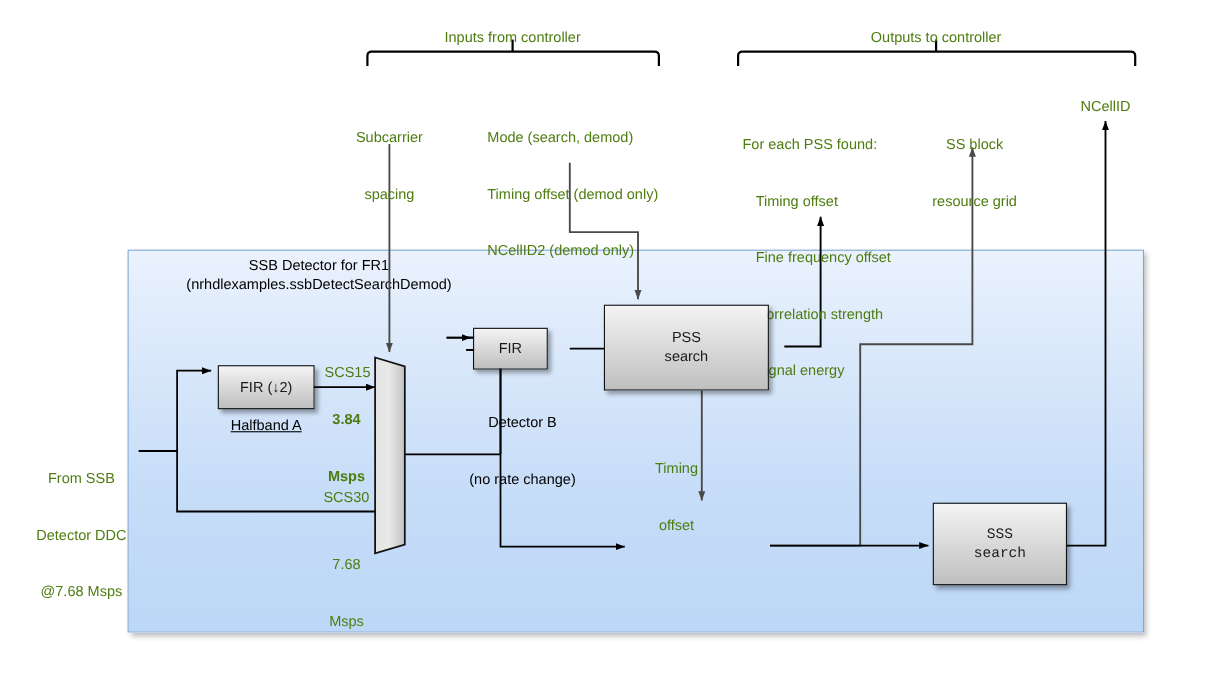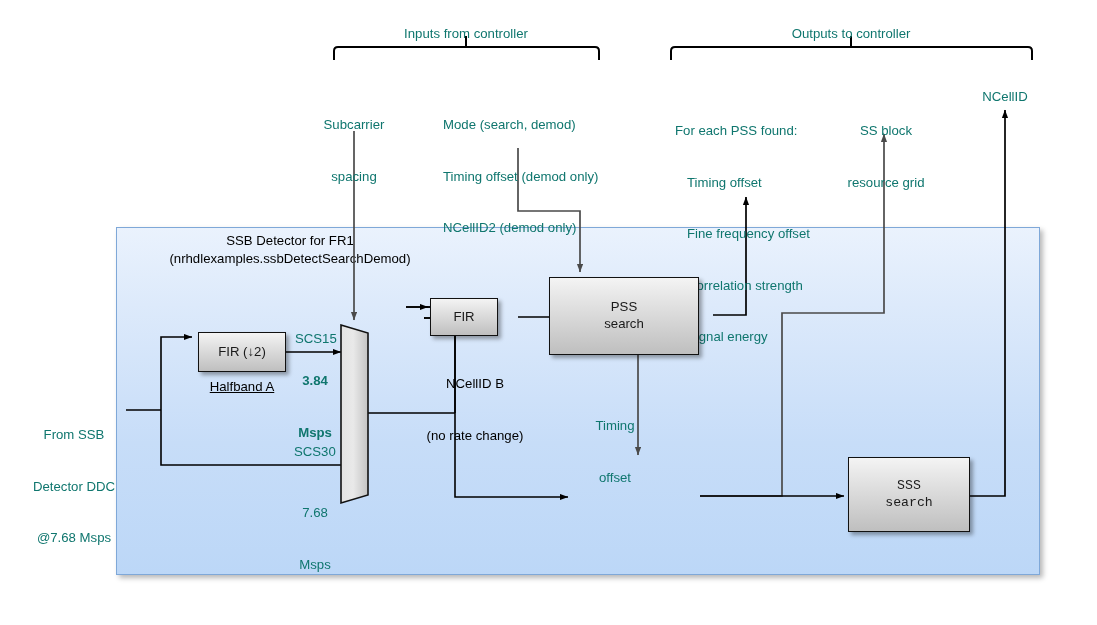--- a/index.html
+++ b/index.html
@@ -8,21 +8,21 @@
     background:#ffffff;
     font-family:"Liberation Sans", sans-serif;
     color:#000000;
   }
   #stage{position:absolute;left:0;top:0;width:1097px;height:625px;}
 
   
   #wires{position:absolute;left:0;top:0;width:1097px;height:625px;}
 
   
-  .t{position:absolute;white-space:pre;line-height:1.30;font-size:13.2px;color:#0f766e;}
+  .t{position:absolute;white-space:pre;line-height:1.30;font-size:13.2px;color:#4d7c0f;}
   .tc{text-align:center;}
   .tl{text-align:left;}
 
   
   #panel{
     position:absolute;left:116px;top:227px;width:924px;height:348px;
     background:linear-gradient(to bottom,#eaf2fd 0%,#ddeafb 22%,#c7ddf8 62%,#bcd7f7 100%);
     border:1px solid #7fa8d8;
     box-shadow:3px 3px 5px rgba(0,0,0,0.28);
     box-sizing:border-box;
@@ -190,21 +190,21 @@
 
   <div class="blk" style="left:198px;top:332px;width:88px;height:40px;">
     <span>FIR (↓2)</span>
   </div>
   <div class="cap" style="left:192px;top:378px;width:100px;text-decoration:underline;">Halfband A</div>
 
   <div class="blk" style="left:430px;top:298px;width:68px;height:38px;">
     <span>FIR</span>
   </div>
   <div class="cap" style="left:414px;top:341px;width:122px;">
-    <div>NCellID B</div>
+    <div>Detector B</div>
     <div>(no rate change)</div>
   </div>
 
   <div class="blk" style="left:549px;top:277px;width:150px;height:78px;">
     <div>
       <span>PSS</span>
       <span>search</span>
     </div>
   </div>
 

